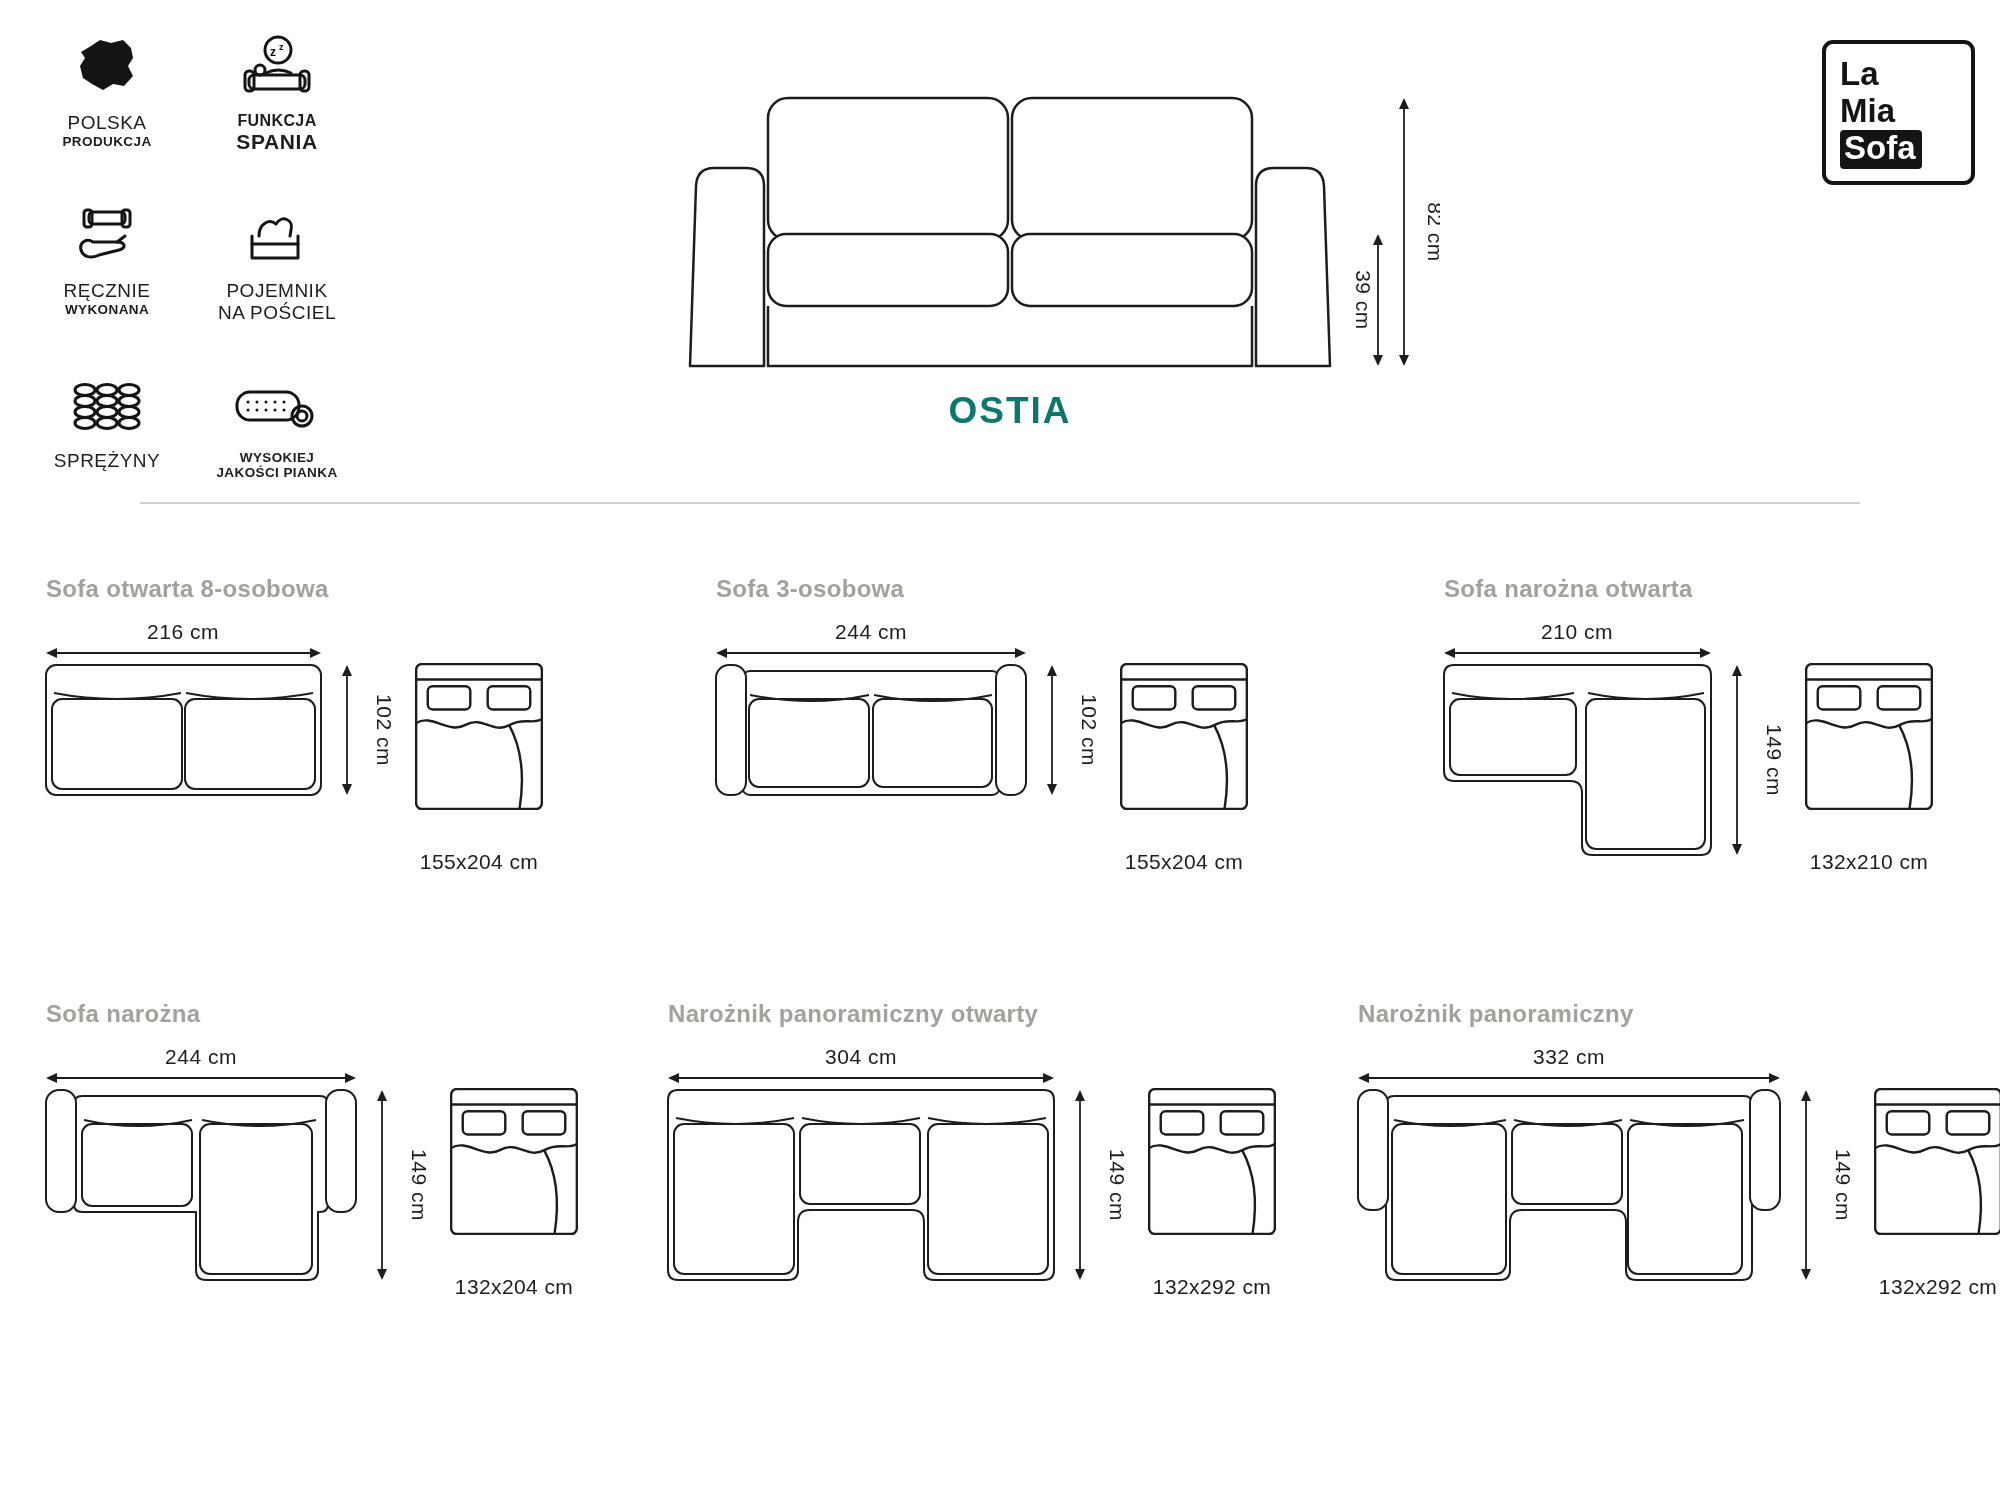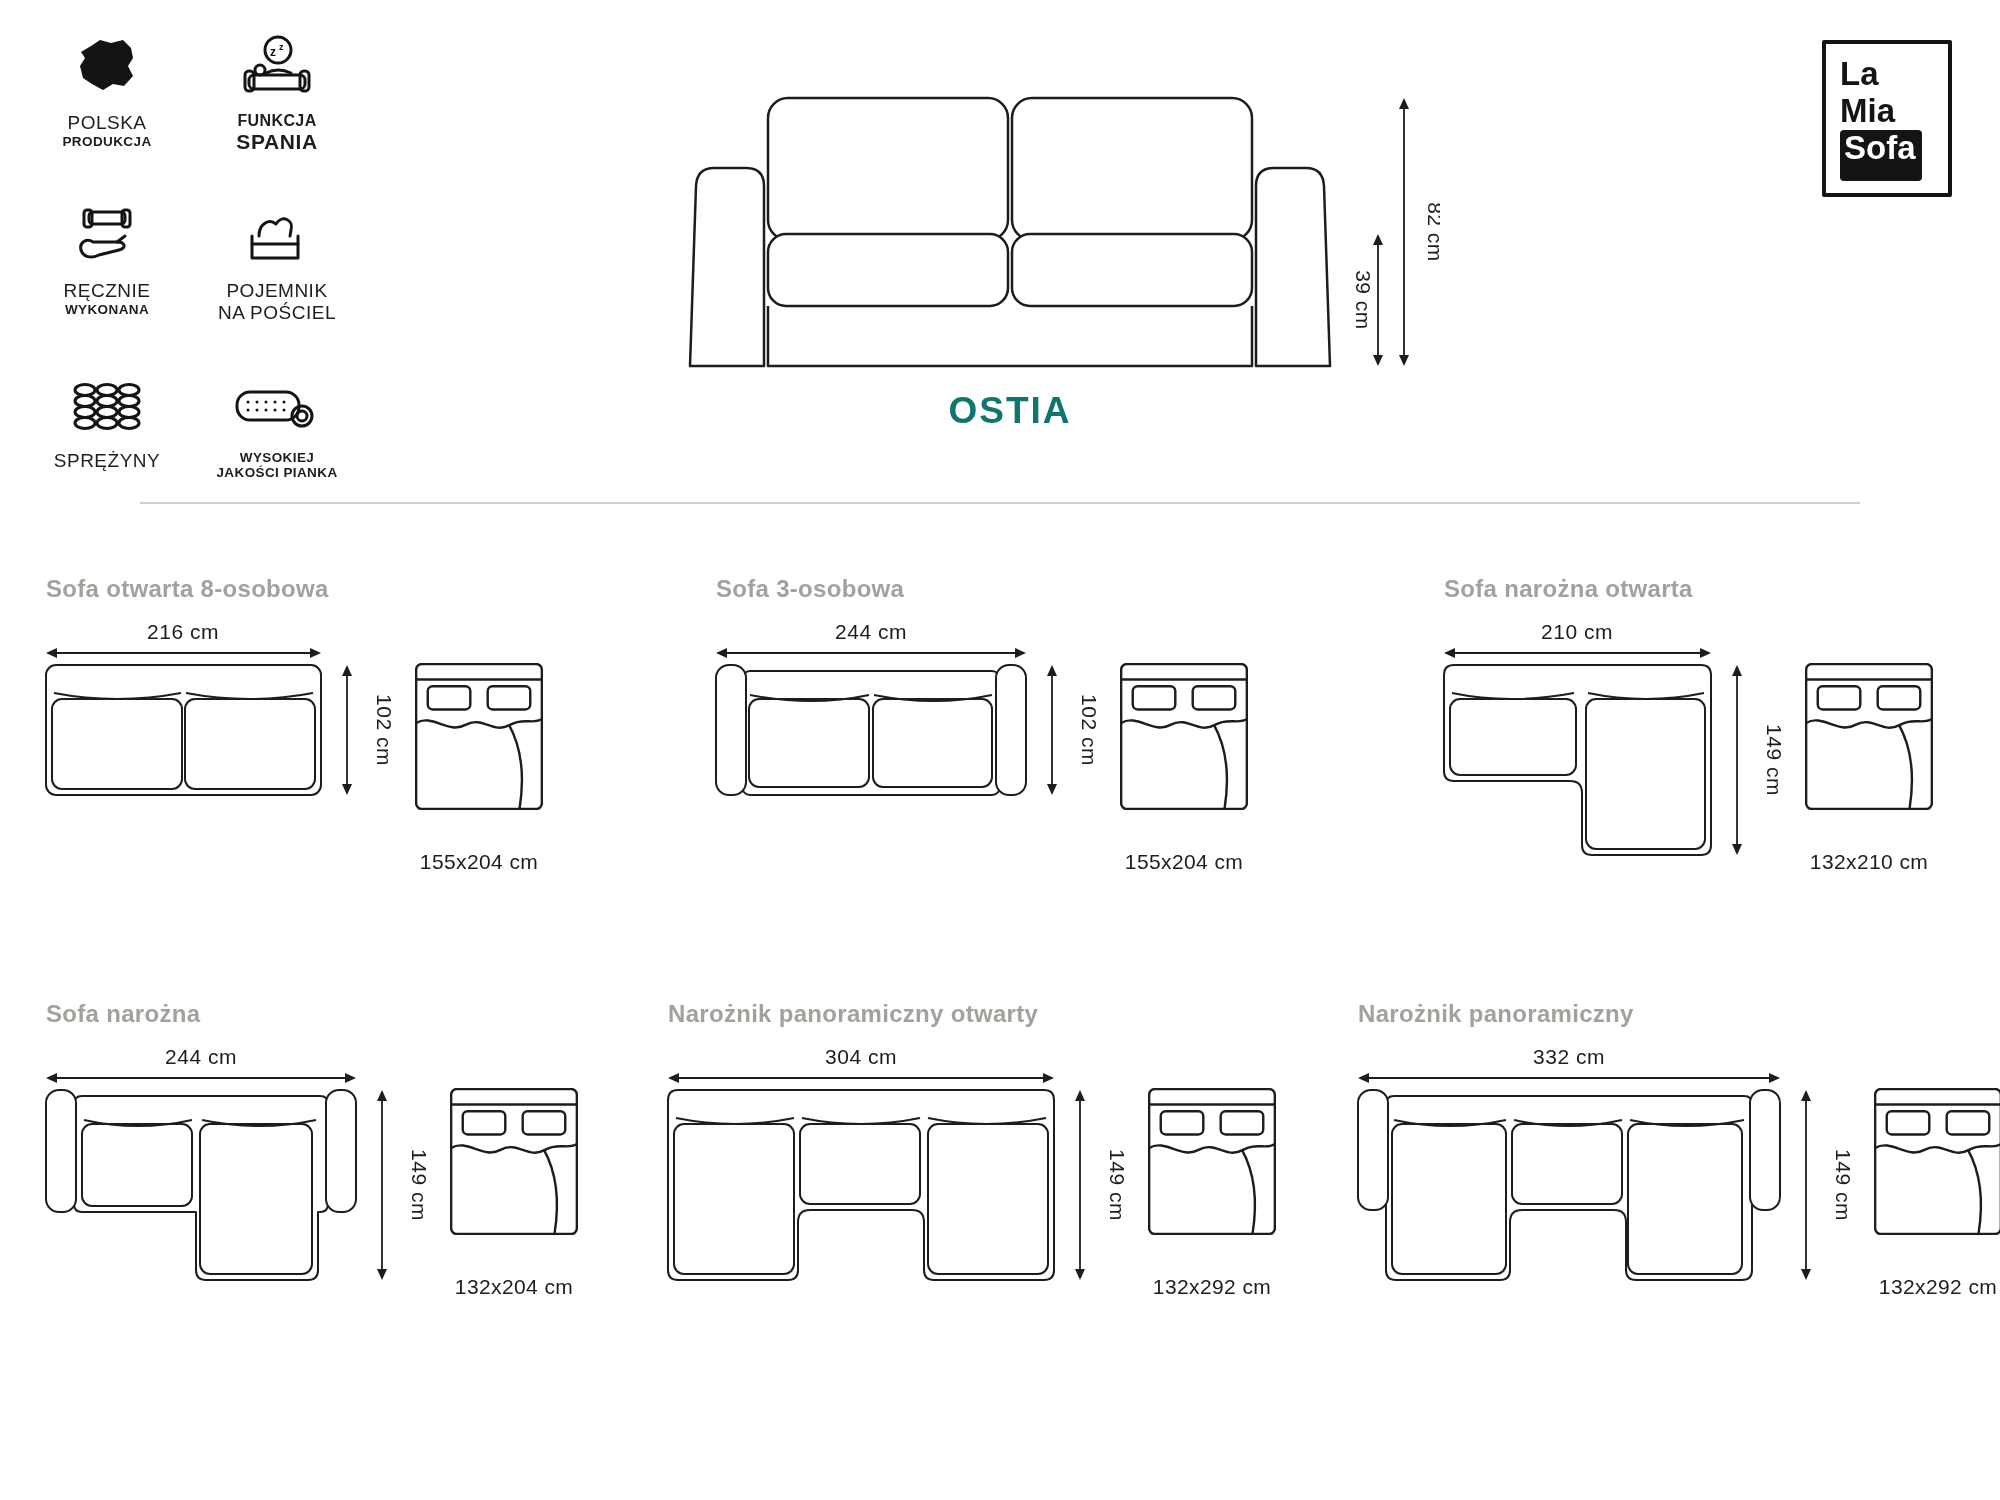--- a/index.html
+++ b/index.html
@@ -24,24 +24,24 @@
   .hero-svg { position:absolute; left:680px; top:80px; }
   .draw { stroke:#1d1d1b; stroke-width:2.5; fill:none; stroke-linejoin:round; }
   .draw-f { stroke:#1d1d1b; stroke-width:2.5; fill:#ffffff; stroke-linejoin:round; }
   .dimline { stroke:#1d1d1b; stroke-width:1.8; }
   .dimhead { fill:#1d1d1b; stroke:none; }
   .dim { font-size:21px; fill:#1d1d1b; letter-spacing:.5px; }
   .product-title { position:absolute; left:760px; top:390px; width:500px; text-align:center;
                    font-size:37px; font-weight:700; letter-spacing:2px; color:#0f766e; }
 
   
-  .logo { position:absolute; left:1822px; top:40px; width:130px; border:4px solid #141414;
-          border-radius:2px; padding:12px 6px 12px 14px; font-weight:700; font-size:33px;
+  .logo { position:absolute; left:1822px; top:40px; width:153px; border:4px solid #141414;
+          border-radius:11px; padding:12px 6px 12px 14px; font-weight:700; font-size:33px;
           line-height:1.12; color:#141414; }
-  .logo .inv { background:#141414; color:#fff; padding:0 6px 14px 4px; border-radius:4px; display:inline-block; }
+  .logo .inv { background:#141414; color:#fff; padding:0 6px 2px 4px; border-radius:4px; display:inline-block; }
 
   .divider { position:absolute; left:140px; top:502px; width:1720px; border:none;
              border-top:2px solid #cfcfcc; }
 
   
   .config { position:absolute; }
   .config-title { font-size:24px; font-weight:700; color:#a2a29c; margin:0 0 16px 4px; letter-spacing:.3px; }
   .cfg-body { display:flex; align-items:flex-start; }
   .cfg-svg .draw, .cfg-svg .draw-f { stroke-width:2; }
   .bed-block { margin-left:22px; margin-top:44px; display:flex; flex-direction:column; align-items:center;gap:28px; }

